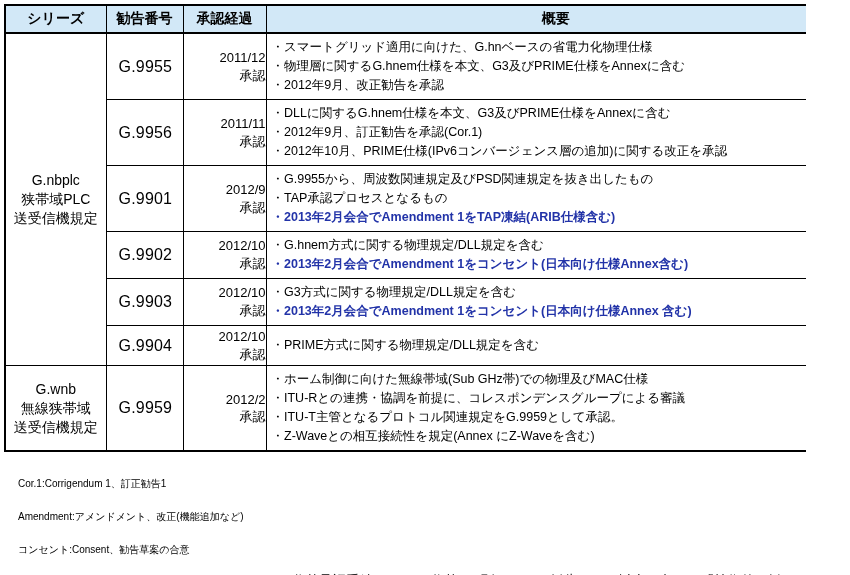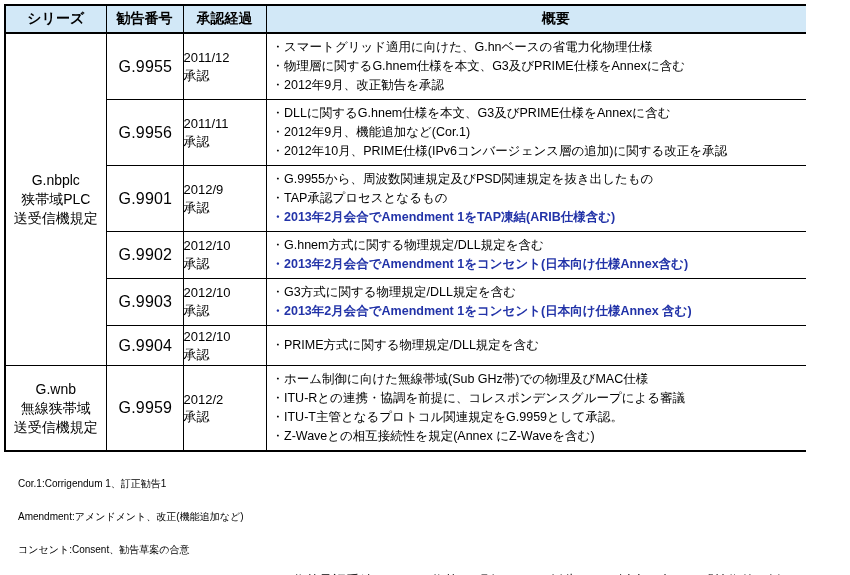--- a/index.html
+++ b/index.html
@@ -56,21 +56,21 @@
   td.series-cell .series-code {
     font-size: 14px;
   }
   td.num-cell {
     text-align: center;
     font-size: 16px;
     letter-spacing: 0.2px;
     padding: 2px 12px;
   }
   td.app-cell {
-    text-align: left;
+    text-align: right;
     font-size: 13px;
     line-height: 1.35;
     padding: 2px 0;
   }
   td.ov-cell {
     font-size: 12.5px;
     line-height: 19px;
     padding: 4px 6px 4px 5px;
     text-align: left;
     border-radius: 8px;
@@ -133,21 +133,21 @@
           </td>
         </tr>
         <tr>
           <td class="num-cell">G.9956</td>
           <td class="app-cell">
             <div>2011/11</div>
             <div>承認</div>
           </td>
           <td class="ov-cell">
             <div class="item">・DLLに関するG.hnem仕様を本文、G3及びPRIME仕様をAnnexに含む</div>
-            <div class="item">・2012年9月、機能追加など(Cor.1)</div>
+            <div class="item">・2012年9月、訂正勧告を承認(Cor.1)</div>
             <div class="item">・2012年10月、PRIME仕様(IPv6コンバージェンス層の追加)に関する改正を承認</div>
           </td>
         </tr>
         <tr>
           <td class="num-cell">G.9901</td>
           <td class="app-cell">
             <div>2012/9</div>
             <div>承認</div>
           </td>
           <td class="ov-cell">

